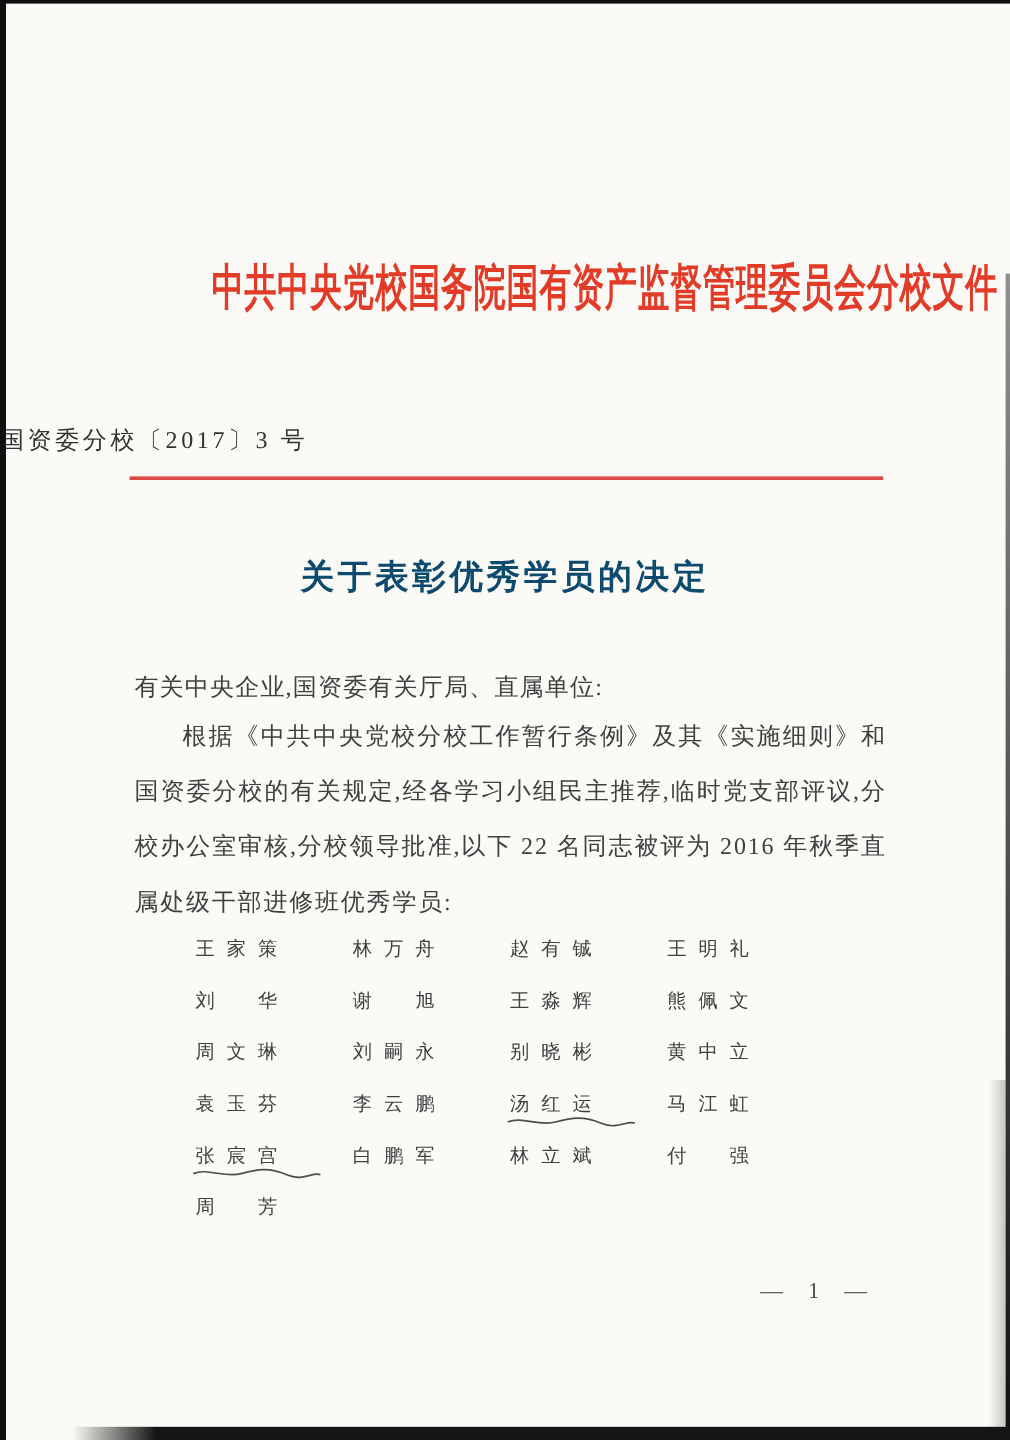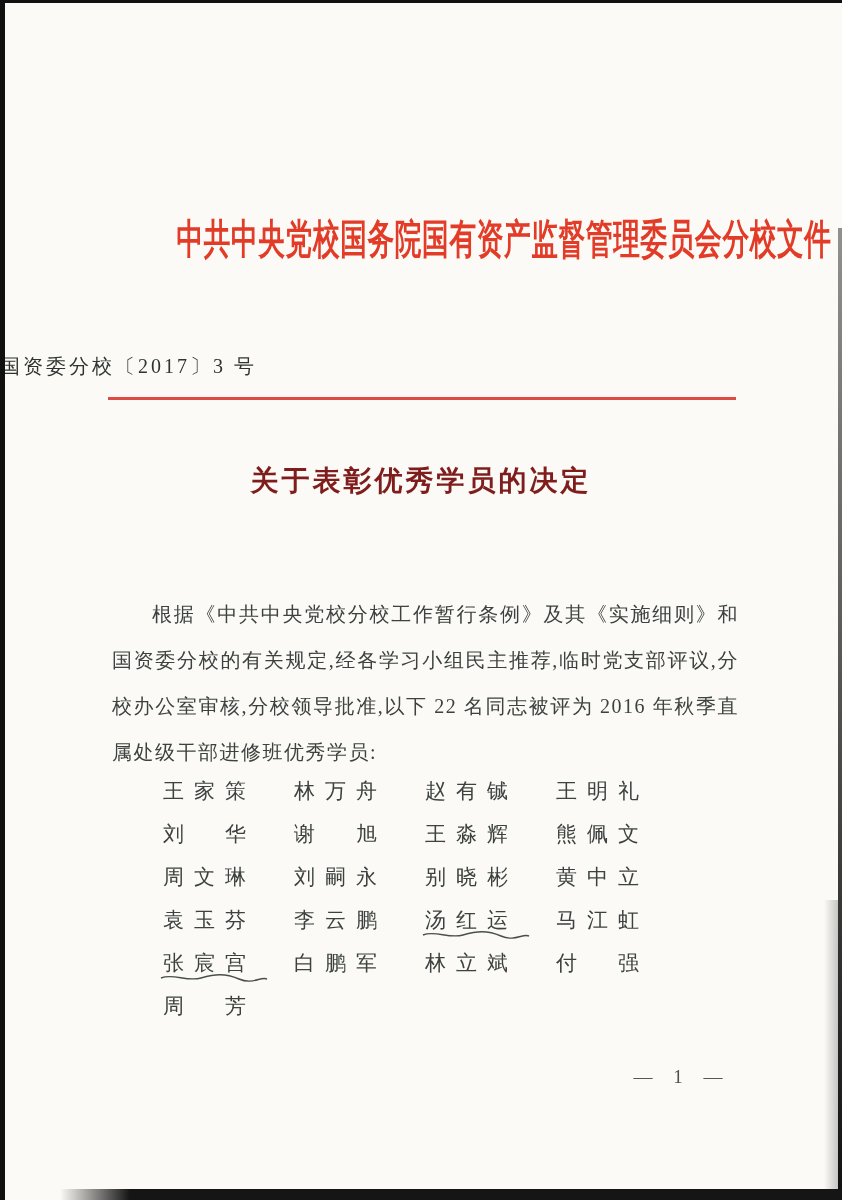--- a/index.html
+++ b/index.html
@@ -28,52 +28,53 @@
     font-size:41px;font-weight:bold;
     color:var(--masthead-red,#e23b27);
     transform:scaleX(0.65);transform-origin:center;
     letter-spacing:1px;
   }
   .doc-number{position:absolute;top:353px;left:0;right:0;text-align:left;
     font-size:20px;letter-spacing:3px;color:#2f3331;}
   .red-rule{position:absolute;top:397px;left:108px;width:628px;height:3px;
     background:var(--rule-red,#de4b46);}
   .doc-title{position:absolute;top:462px;left:0;right:0;text-align:center;
-    font-size:28px;font-weight:bold;letter-spacing:3px;color:#7f1d1d;}
+    font-size:28px;font-weight:bold;letter-spacing:3px;color:#0c4a6e;}
 
   .salutation{position:absolute;top:558px;left:112px;width:630px;
     font-size:20px;line-height:30px;letter-spacing:1px;}
   .body-par{position:absolute;top:591px;left:112px;width:627px;
     font-size:20px;line-height:46px;letter-spacing:1.5px;
     text-align:justify;text-indent:2em;}
 
   .names-grid{position:absolute;top:770px;left:163px;
     display:grid;grid-template-columns:repeat(4,131px);}
   .name-cell{position:relative;height:43px;line-height:43px;
-    font-size:21px;letter-spacing:10px;white-space:nowrap;}
+    font-size:16px;letter-spacing:10px;white-space:nowrap;}
   .wavy{position:absolute;left:-5px;top:30px;width:112px;height:12px;}
 
   .page-number{position:absolute;top:1066px;left:612px;width:140px;
     font-size:19px;letter-spacing:8px;color:#4c504e;text-align:center;}
 </style>
 </head>
 <body>
 
 <div class="page">
 
   <div class="masthead">
     <span>中共中央党校国务院国有资产监督管理委员会分校文件</span>
   </div>
 
   <div class="doc-number">国资委分校〔2017〕3 号</div>
 
   <div class="red-rule"></div>
 
   <div class="doc-title">关于表彰优秀学员的决定</div>
 
+  <div class="salutation">有关中央企业,国资委有关厅局、直属单位:</div>
 
   <div class="body-par">根据《中共中央党校分校工作暂行条例》及其《实施细则》和国资委分校的有关规定,经各学习小组民主推荐,临时党支部评议,分校办公室审核,分校领导批准,以下 22 名同志被评为 2016 年秋季直属处级干部进修班优秀学员:</div>
 
   <div class="names-grid">
       <div class="name-cell"><span>王家策</span></div>
       <div class="name-cell"><span>林万舟</span></div>
       <div class="name-cell"><span>赵有铖</span></div>
       <div class="name-cell"><span>王明礼</span></div>
       <div class="name-cell"><span>刘　华</span></div>
       <div class="name-cell"><span>谢　旭</span></div>

